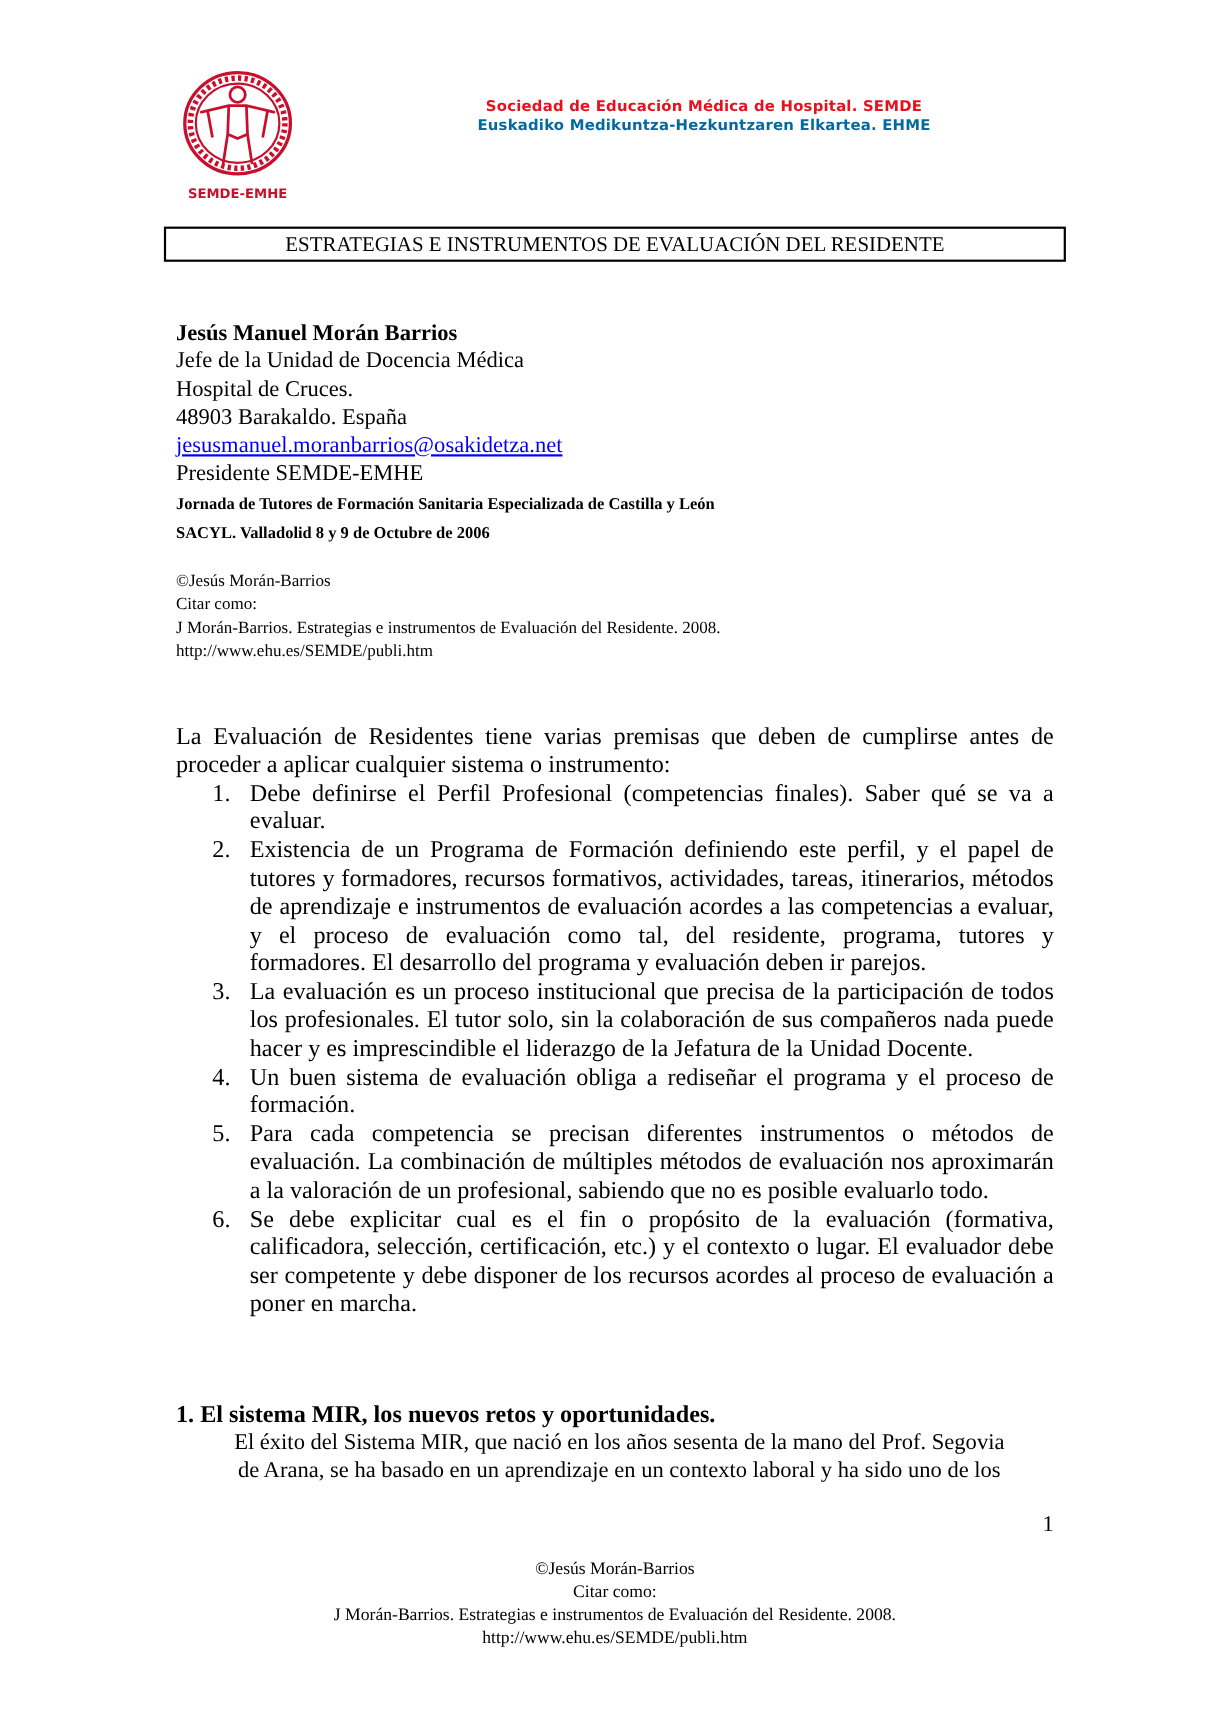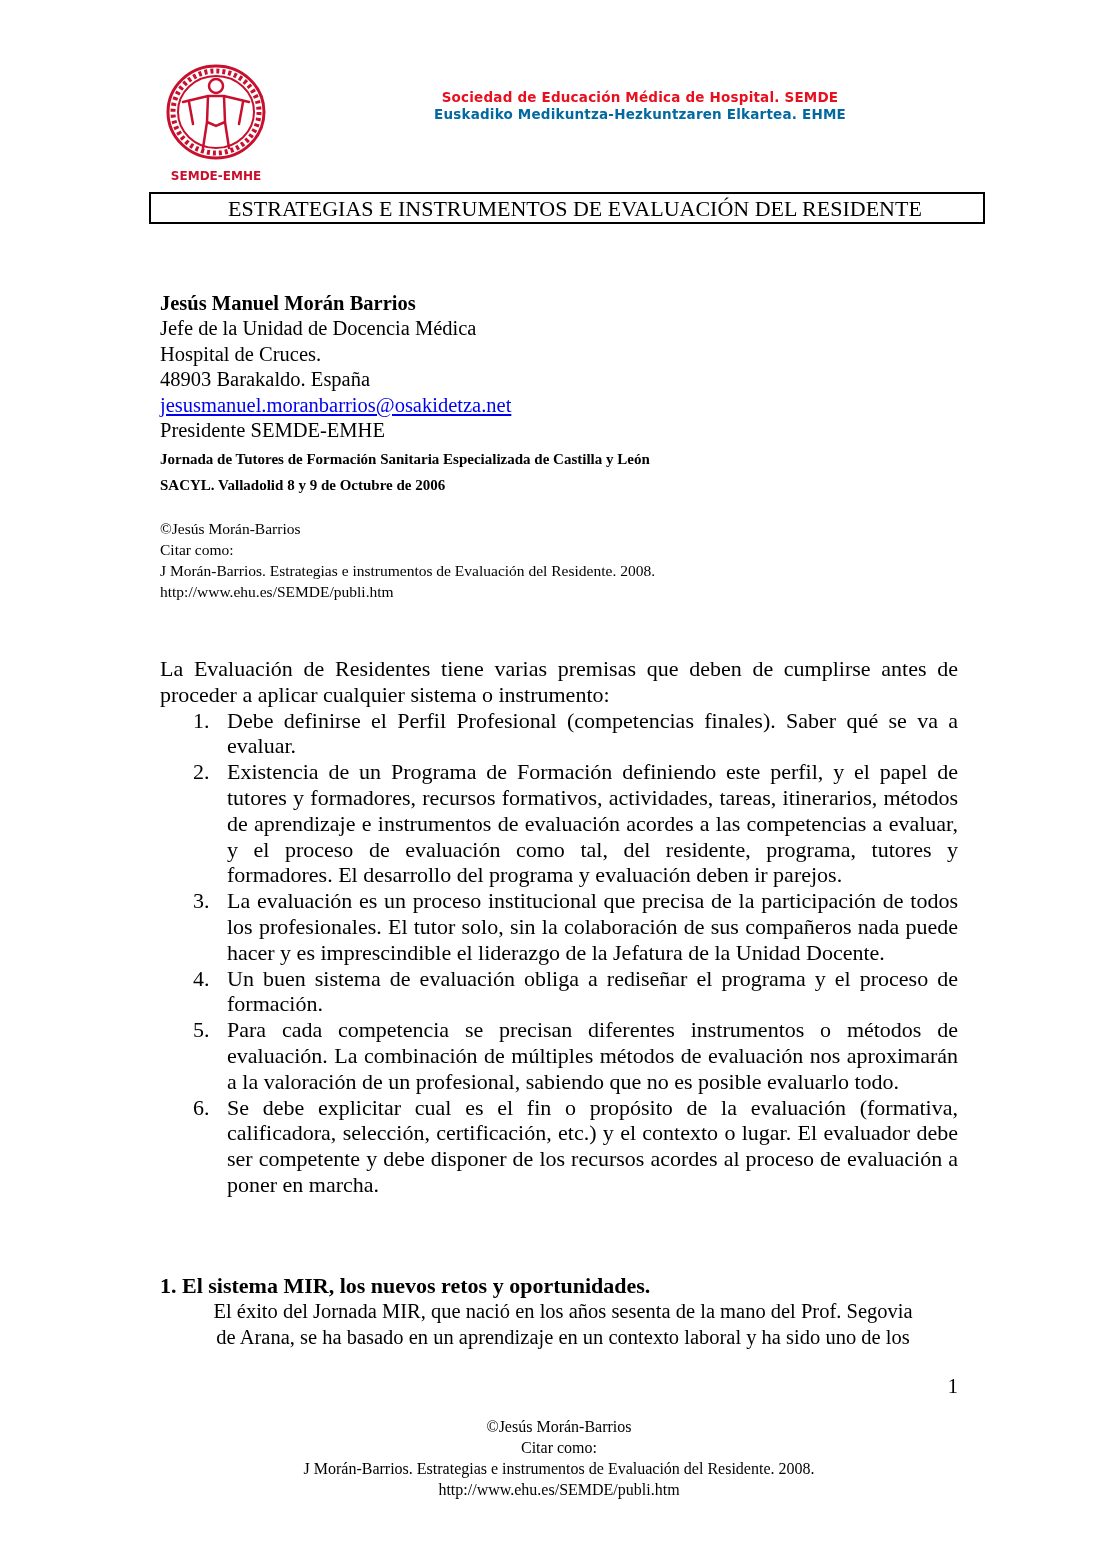--- a/index.html
+++ b/index.html
@@ -6,22 +6,22 @@
   body { width: 1117px; height: 1568px; position: relative; overflow: hidden;
          font-family: "Liberation Serif", "DejaVu Serif", serif; color: #000; }
   .abs { position: absolute; }
   
   .logo { left: 163px; top: 64px; width: 110px; height: 120px; }
   .org { left: 300px; width: 680px; text-align: center;
          font-family: "DejaVu Sans", "Liberation Sans", sans-serif; font-weight: bold; font-size: 13.5px; letter-spacing: 0.2px; }
   .org.red { top: 89px; color: #e8101e; }
   .org.green { top: 106px; color: #0369a1; }
   
-  .title-box { left: 149px; top: 192px; width: 816px; height: 28px; border: 2px solid #000;
-               text-align: center; font-size: 22px; line-height: 29px; font-weight: normal; padding-left: 16px; }
+  .title-box { left: 149px; top: 206px; width: 816px; height: 28px; border: 2px solid #000;
+               text-align: center; font-size: 19px; line-height: 29px; font-weight: normal; }
   
   .author { left: 160px; top: 291px; font-size: 20.5px; line-height: 25.4px; }
   .author .name { font-weight: bold; }
   .author a { color: #0000ee; text-decoration: underline; }
   .event { left: 160px; top: 446px; font-size: 15px; line-height: 26px; font-weight: bold; }
   .cite { left: 160px; top: 518px; font-size: 15.5px; line-height: 21px; }
   
   .body { left: 160px; top: 656px; width: 798px; font-size: 22px; line-height: 25.8px; }
   .body p { margin: 0; text-align: justify; }
   .body ol { margin: 0; padding: 0; list-style: none; }
@@ -79,21 +79,21 @@
     <li><span class="num">2.</span><span>Existencia de un Programa de Formación definiendo este perfil, y el papel de tutores y formadores, recursos formativos, actividades, tareas, itinerarios, métodos de aprendizaje e instrumentos de evaluación acordes a las competencias a evaluar, y el proceso de evaluación como tal, del residente, programa, tutores y formadores. El desarrollo del programa y evaluación deben ir parejos.</span></li>
     <li><span class="num">3.</span><span>La evaluación es un proceso institucional que precisa de la participación de todos los profesionales. El tutor solo, sin la colaboración de sus compañeros nada puede hacer y es imprescindible el liderazgo de la Jefatura de la Unidad Docente.</span></li>
     <li><span class="num">4.</span><span>Un buen sistema de evaluación obliga a rediseñar el programa y el proceso de formación.</span></li>
     <li><span class="num">5.</span><span>Para cada competencia se precisan diferentes instrumentos o métodos de evaluación. La combinación de múltiples métodos de evaluación nos aproximarán a la valoración de un profesional, sabiendo que no es posible evaluarlo todo.</span></li>
     <li><span class="num">6.</span><span>Se debe explicitar cual es el fin o propósito de la evaluación (formativa, calificadora, selección, certificación, etc.) y el contexto o lugar. El evaluador debe ser competente y debe disponer de los recursos acordes al proceso de evaluación a poner en marcha.</span></li>
   </ol>
 </div>
 
 <div class="abs section">1. El sistema MIR, los nuevos retos y oportunidades.</div>
 <div class="abs section-text">
-  <div>El éxito del Jornada MIR, que nació en los años sesenta de  la mano del Prof. Segovia</div>
+  <div>El éxito del Sistema MIR, que nació en los años sesenta de  la mano del Prof. Segovia</div>
   <div>de Arana, se ha basado en un aprendizaje en un contexto laboral y ha sido uno de los</div>
 </div>
 
 <div class="abs pagenum">1</div>
 
 <div class="abs footer">
   <div>©Jesús Morán-Barrios</div>
   <div>Citar como:</div>
   <div>J Morán-Barrios. Estrategias e instrumentos de Evaluación del Residente. 2008.</div>
   <div>http://www.ehu.es/SEMDE/publi.htm</div>

